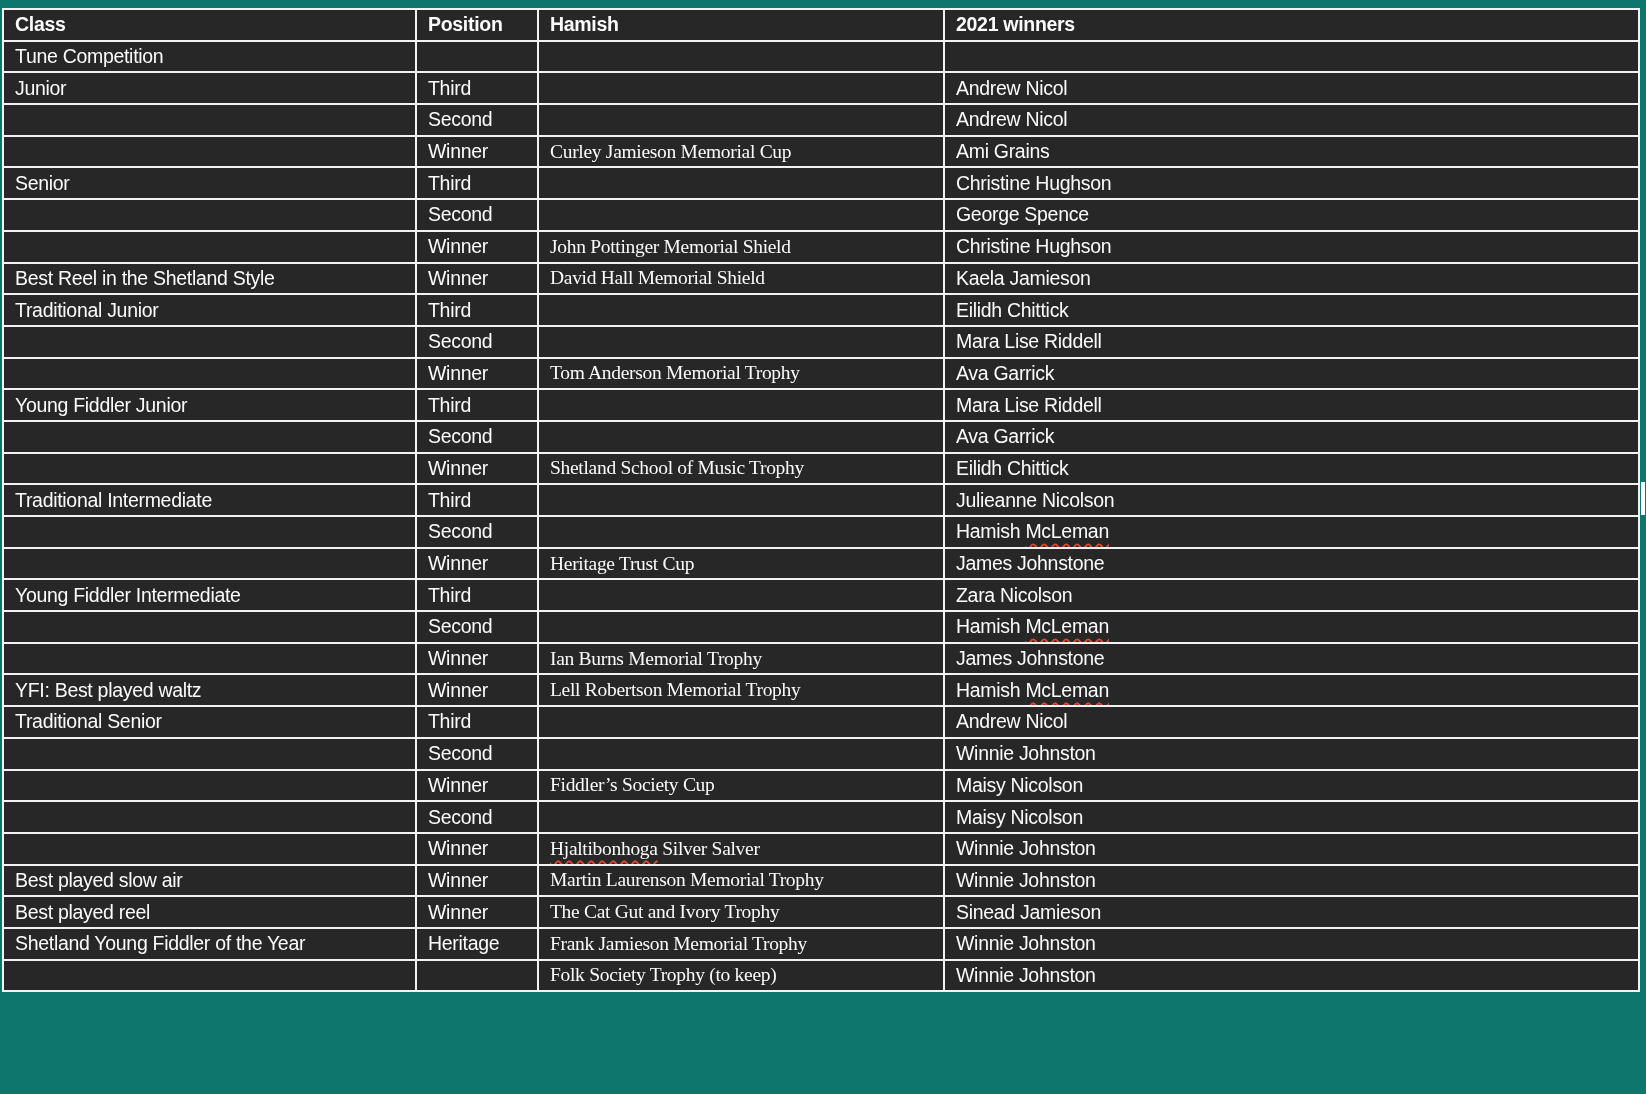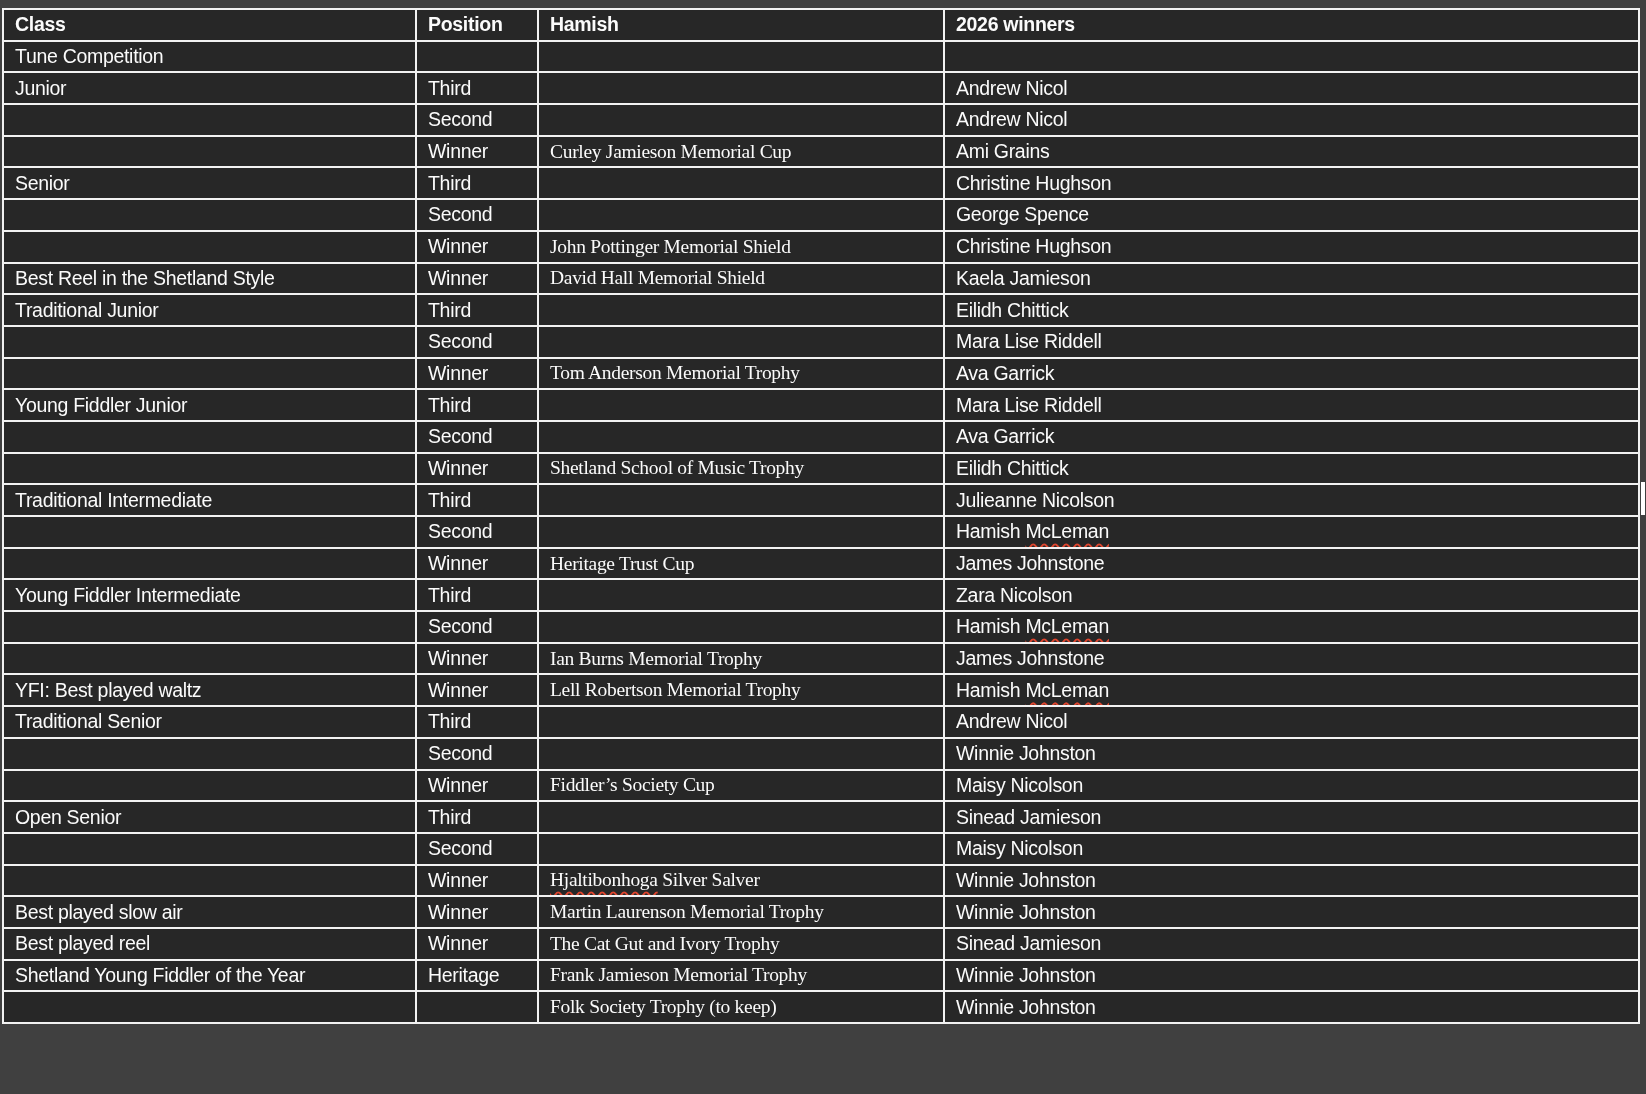--- a/index.html
+++ b/index.html
@@ -8,21 +8,21 @@
     background: #0b0b0b;
     width: 1646px;
     height: 1094px;
     overflow: hidden;
     font-family: "Liberation Sans", sans-serif;
   }
   .stage {
     position: relative;
     width: 1646px;
     height: 1094px;
-    background: #404040;
+    background: #0f766e;
   }
   table.results {
     position: absolute;
     left: 2px;
     top: 8px;
     width: 1636px;
     border-collapse: collapse;
     table-layout: fixed;
     background: #0b0b0b;
   }
@@ -69,21 +69,21 @@
       <col style="width:413px">
       <col style="width:122px">
       <col style="width:406px">
       <col style="width:695px">
     </colgroup>
     <thead>
       <tr>
         <th>Class</th>
         <th>Position</th>
         <th>Hamish</th>
-        <th>2026 winners</th>
+        <th>2021 winners</th>
       </tr>
     </thead>
     <tbody>
         <tr>
           <td class="b">Tune Competition</td>
           <td></td>
           <td class="trophy-col"></td>
           <td></td>
         </tr>
         <tr>
@@ -216,26 +216,20 @@
           <td></td>
           <td>Second</td>
           <td class="trophy-col"></td>
           <td>Winnie Johnston</td>
         </tr>
         <tr>
           <td></td>
           <td class="b">Winner</td>
           <td class="trophy-col">Fiddler’s Society Cup</td>
           <td class="b">Maisy Nicolson</td>
-        </tr>
-        <tr>
-          <td class="b">Open Senior</td>
-          <td>Third</td>
-          <td class="trophy-col"></td>
-          <td>Sinead Jamieson</td>
         </tr>
         <tr>
           <td></td>
           <td>Second</td>
           <td class="trophy-col"></td>
           <td>Maisy Nicolson</td>
         </tr>
         <tr>
           <td></td>
           <td class="b">Winner</td>

